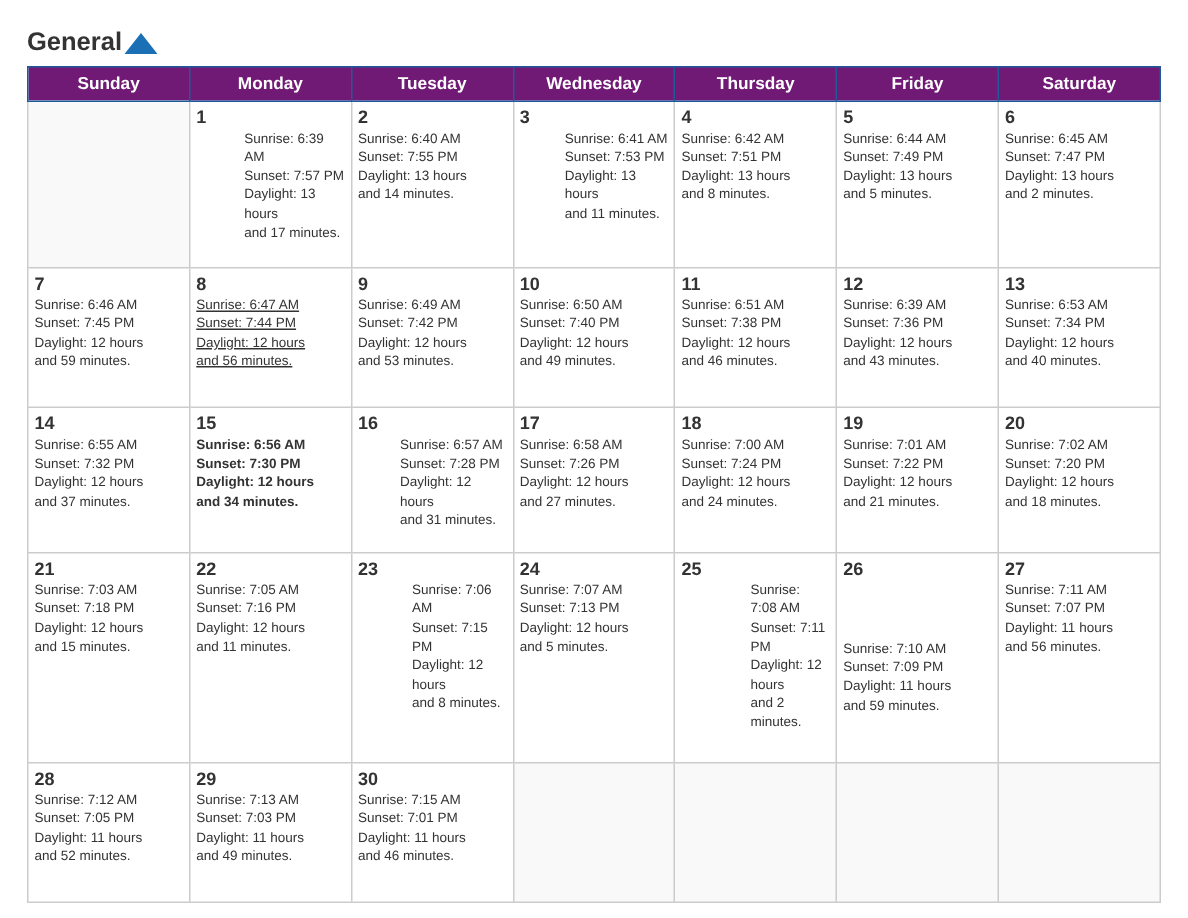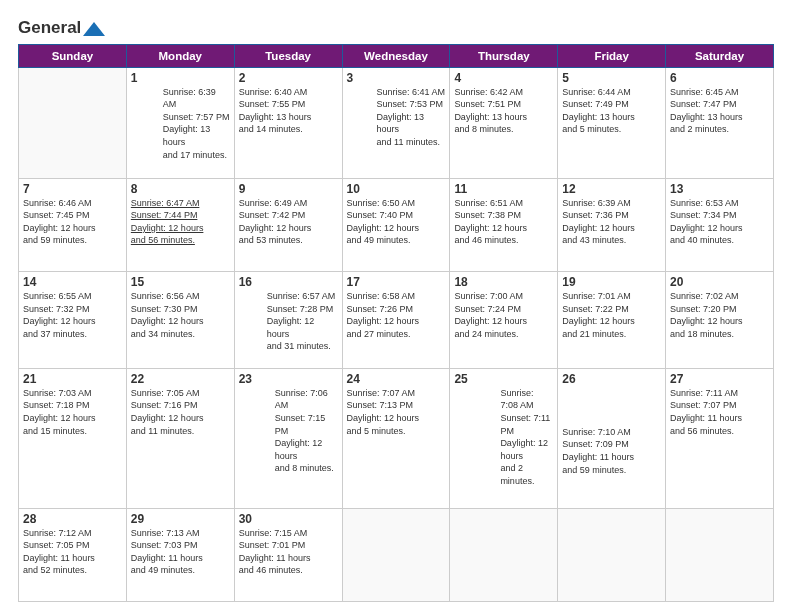--- a/index.html
+++ b/index.html
@@ -216,21 +216,21 @@
         <tr>
           <td>
             <span class="cell-number">14</span>
             <div class="cell-info" style="white-space: pre-line;">Sunrise: 6:55 AM
 Sunset: 7:32 PM
 Daylight: 12 hours
 and 37 minutes.</div>
           </td>
           <td>
             <span class="cell-number">15</span>
-            <div class="cell-info" style="white-space: pre-line;">Sunrise: 6:56 AM
+            <div class="cell-info" style="white-space: pre-line; font-weight: bold;">Sunrise: 6:56 AM
 Sunset: 7:30 PM
 Daylight: 12 hours
 and 34 minutes.</div>
           </td>
           <td>
             <span class="cell-number">16</span>
             <div class="cell-info" style="white-space: pre-line; margin-left: 28px;">Sunrise: 6:57 AM
 Sunset: 7:28 PM
 Daylight: 12 hours
 and 31 minutes.</div>

